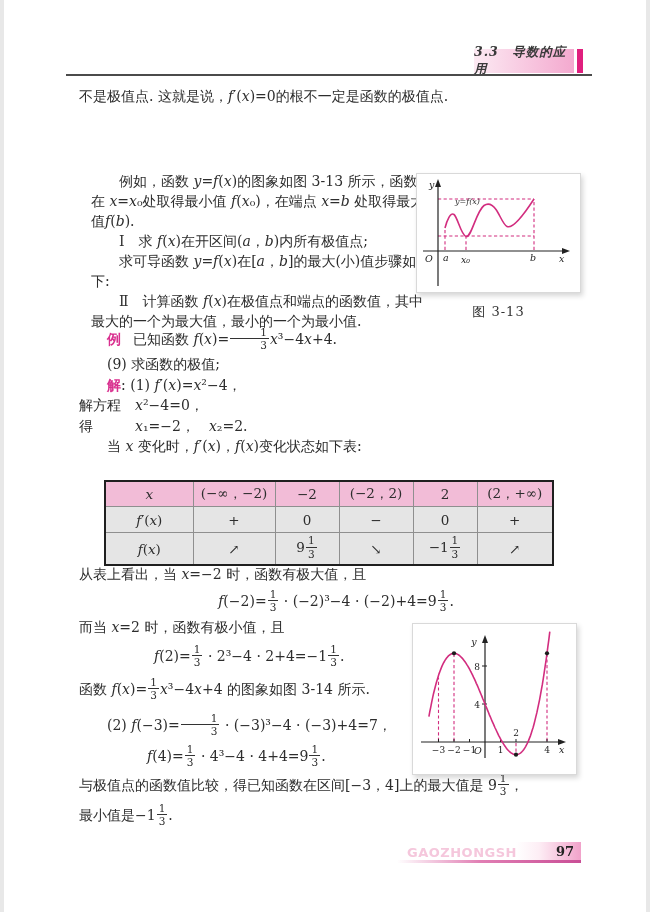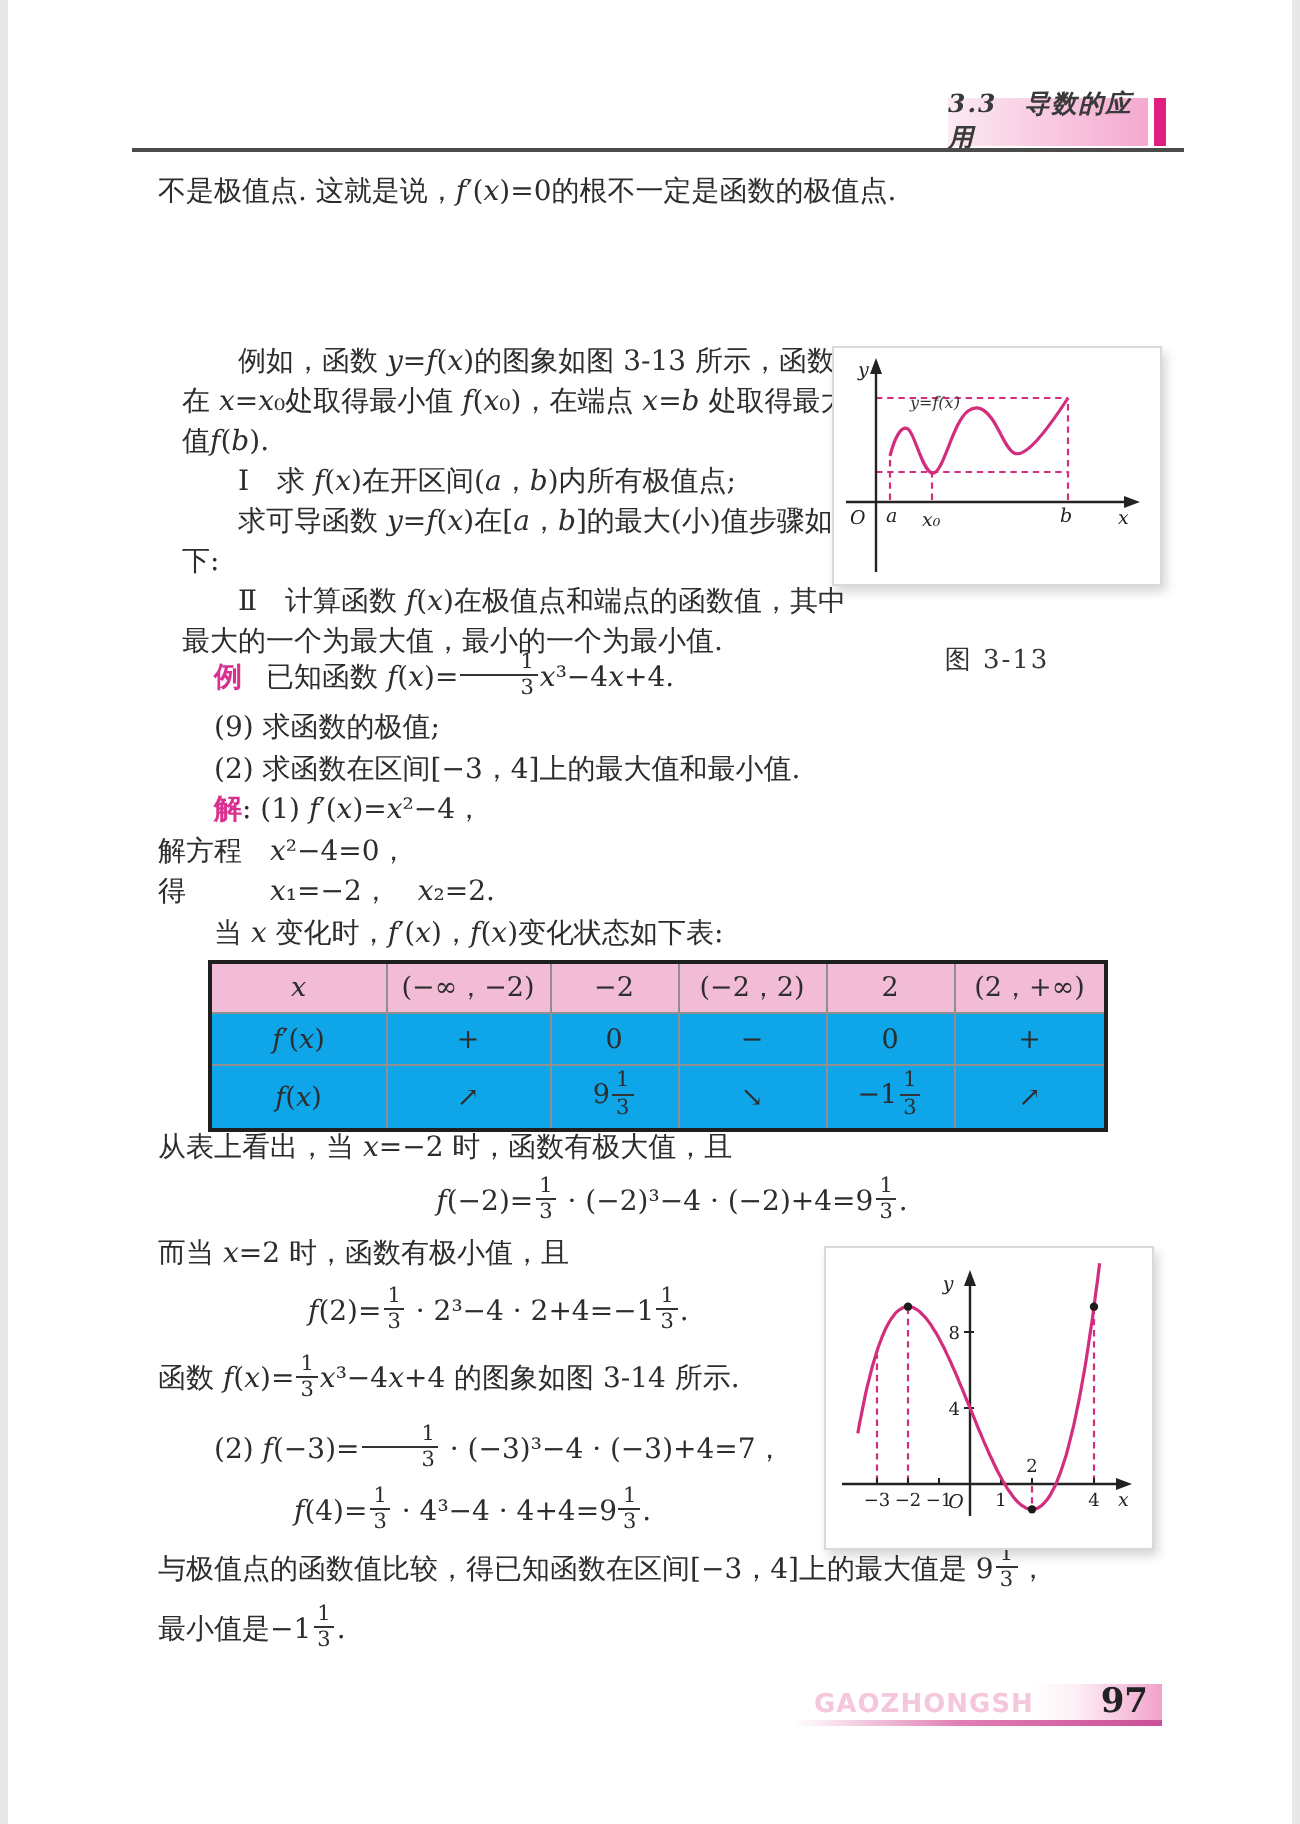--- a/index.html
+++ b/index.html
@@ -35,45 +35,45 @@
   i{font-family:"DejaVu Serif","Liberation Serif",serif;}
   
   .frac{display:inline-block;vertical-align:middle;text-align:center;font-size:10.5px;line-height:1.15;margin:0 1px 3px 1px;}
   .frac .num{display:block;padding:0 2px;}
   .frac .den{display:block;border-top:1px solid #333;padding:0 2px;}
   
   #vtable{position:absolute;left:100px;top:480px;border-collapse:collapse;border:2px solid #1f1f1f;
           font-size:13.5px;}
   #vtable td{border:1px solid #8f8f8f;text-align:center;padding:0 2px;}
   #vtable tr.t-head td{background:#f2bcd7;height:24px;}
-  #vtable tr.t-body td{background:#0ea5e9;height:25px;}
+  #vtable tr.t-body td{background:#e5e5e5;height:25px;}
   #vtable tr.t-body:last-child td{height:31px;margin-left:36px;} 
   
   .figwrap{position:absolute;}
   #fig13{left:412px;top:173px;width:165px;}
   #fig14{left:408px;top:623px;width:165px;}
   .figbox{background:#fff;border:1px solid #d9d9d9;box-shadow:2px 3px 5px rgba(0,0,0,0.16);}
   .figbox svg{display:block;}
-  .figcap{text-align:center;margin-top:28px;font-size:13px;color:#333;letter-spacing:1px;}
+  .figcap{text-align:center;margin-top:10px;font-size:13px;color:#333;letter-spacing:1px;}
   svg text{font-family:"DejaVu Serif","Liberation Serif",serif;fill:#222;font-size:9px;}
   svg .it-lbl{font-style:italic;font-size:9.5px;}
   svg .num-lbl{font-size:9px;}
   svg .curve-lbl{font-style:italic;font-size:8px;fill:#333;}
   .dashed line{stroke:#d22d7f;stroke-width:1.1;stroke-dasharray:3.2,2.4;}
   .axes line{stroke:#222;stroke-width:1.2;}
   .ticks line{stroke:#222;stroke-width:1;}
   .dots circle{fill:#1c1c1c;}
   .curve{fill:none;stroke:#d22d7f;stroke-width:1.6;}
   
   .watermark{position:absolute;left:403px;top:845px;font-family:"DejaVu Sans","Liberation Sans",sans-serif;
              font-weight:bold;font-size:13px;letter-spacing:0.5px;color:#f5c7dc;}
   .pagebox{position:absolute;left:512px;top:842px;width:58px;height:18px;
            background:linear-gradient(90deg,#ffffff 0%,#fdeef5 35%,#f1a2ca 100%);
            display:flex;align-items:center;justify-content:flex-end;padding-right:7px;
-           font-size:17px;font-weight:bold;color:#222;}
+           font-size:13px;font-weight:bold;color:#222;}
   .footer-underline{position:absolute;left:393px;top:860px;width:184px;height:3px;
            background:linear-gradient(90deg,rgba(222,130,178,0),#e17fb4 45%,#c94e96);}
 </style>
 </head>
 <body>
 
 <div class="page">
 
   <div class="hdrbox">
     <span>3.3　导数的应用</span>
@@ -117,21 +117,20 @@
         <text x="113" y="87" class="it-lbl">b</text>
         <text x="38" y="30" class="curve-lbl">y=f(x)</text>
       </svg>
     </div>
     <div class="figcap">图 3-13</div>
   </div>
 
   <div id="blk3">
     <p class="para indent ex"><span class="maglabel">例</span><span>已知函数 <i>f</i>(<i>x</i>)=<span class="frac"><span class="num">1</span><span class="den">3</span></span><i>x</i>³−4<i>x</i>+4.</span></p>
     <p class="para indent">(9) 求函数的极值;</p>
-    <p class="para indent">(2) 求函数在区间[−3，4]上的最大值和最小值.</p>
     <p class="para indent"><span class="maglabel" style="margin-right:0;">解</span><span>: (1) <i>f</i>′(<i>x</i>)=<i>x</i>²−4，</span></p>
     <p class="para">解方程　<i>x</i>²−4=0，</p>
     <p class="para">得　　　<i>x</i>₁=−2，　<i>x</i>₂=2.</p>
     <p class="para indent">当 <i>x</i> 变化时，<i>f</i>′(<i>x</i>)，<i>f</i>(<i>x</i>)变化状态如下表:</p>
   </div>
 
   <table id="vtable">
     <colgroup>
       <col style="width:88px">
         <col style="width:82px">

